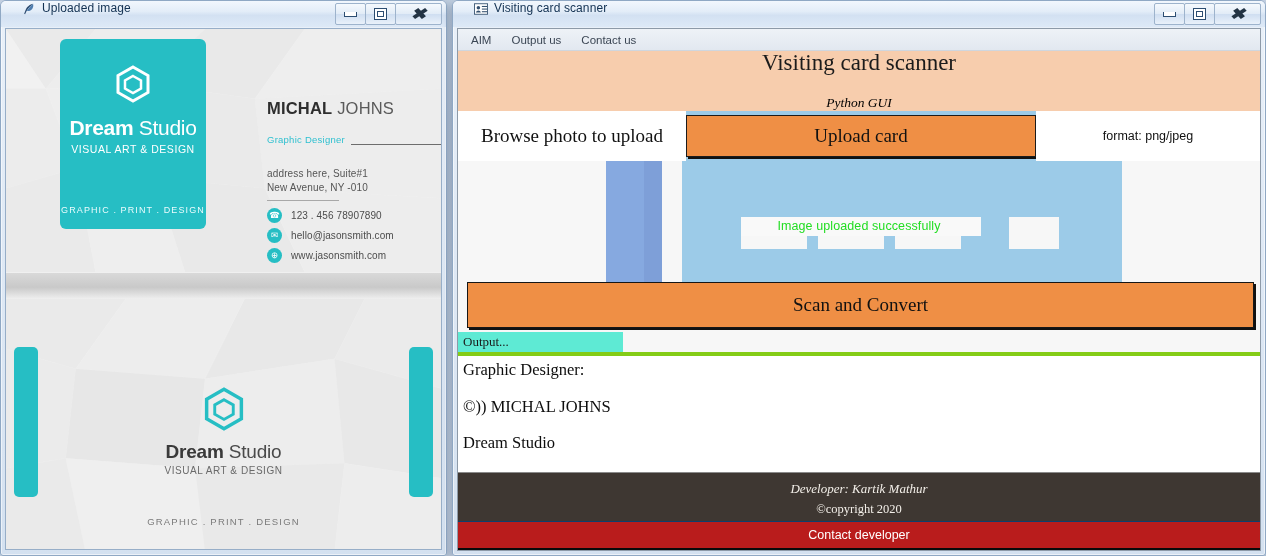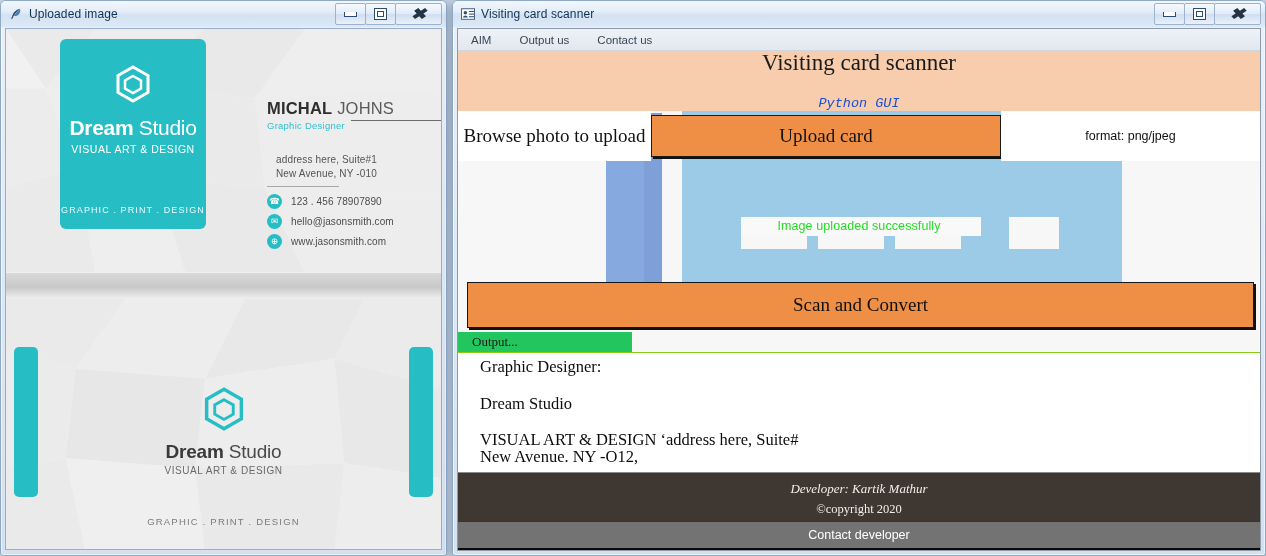--- a/index.html
+++ b/index.html
@@ -26,22 +26,22 @@
   
   .win{
     position:absolute;
     background:linear-gradient(180deg,#eaf1f9 0%,#dfe9f5 45%,#d4e1f0 100%);
     border:1px solid #8fa8c4;
     border-radius:6px 6px 3px 3px;
     box-shadow:0 0 0 1px rgba(255,255,255,.55) inset, 0 3px 10px rgba(30,50,80,.35);
     box-sizing:border-box;
   }
   .titlebar{
-    height:26px;display:flex;align-items:center;
-    padding-left:7px;position:relative;
+    height:26px;display:flex;
+    padding-left:20px;position:relative;
     background:linear-gradient(180deg,#f2f7fd 0%,#e3edf8 40%,#d3e1f2 55%,#dde9f7 100%);
     border-radius:5px 5px 0 0;
   }
   .title-ico{
     width:15px;height:15px;margin-right:6px;flex:none;
     display:flex;align-items:center;justify-content:center;
   }
   .title-text{
     font-size:12px;color:#123152;letter-spacing:.1px;white-space:nowrap;
   }
@@ -83,24 +83,24 @@
   .brand{margin-top:10px;font-size:21px;letter-spacing:-.3px;line-height:1;}
   .brand b{font-weight:bold;}
   .brand span{font-weight:300;}
   .brand-sub{margin-top:5px;font-size:10.5px;letter-spacing:.55px;}
   .brand-foot{position:absolute;bottom:14px;font-size:9px;letter-spacing:1.1px;color:#eafcfd;}
 
   .card-right{position:absolute;left:261px;top:70px;width:180px;}
   .cr-name{font-size:16.5px;color:#3b3b3b;letter-spacing:.2px;white-space:nowrap;}
   .cr-name b{font-weight:bold;color:#2e2e2e;}
   .cr-name span{font-weight:300;color:#5a5a5a;}
-  .cr-role-row{display:flex;align-items:flex-start;gap:6px;margin-top:2px;}
+  .cr-role-row{display:flex;align-items:flex-end;gap:6px;margin-top:16px;}
   .cr-role{font-size:9.5px;color:#2fc0d0;letter-spacing:.25px;white-space:nowrap;}
   .cr-rule{flex:1;height:1px;background:#6d6d6d;}
-  .cr-addr{margin-top:22px;font-size:10px;color:#555;line-height:1.35;letter-spacing:.15px;margin-left:9px;}
+  .cr-addr{margin-top:22px;font-size:10px;color:#555;line-height:1.35;letter-spacing:.15px;}
   .cr-underline{width:72px;height:1px;background:#a8a8a8;margin:6px 0 7px;}
   .cr-item{display:flex;align-items:center;gap:9px;margin-bottom:5px;}
   .cbadge{
     width:15px;height:15px;border-radius:50%;background:#26bec4;flex:none;
     display:flex;align-items:center;justify-content:center;color:#fff;font-size:8.5px;line-height:1;
   }
   .cr-item-txt{font-size:10px;color:#4c4c4c;letter-spacing:.1px;white-space:nowrap;}
 
   
   .tealbar{position:absolute;width:24px;height:150px;background:#26bec4;border-radius:5px;top:48px;}
@@ -114,21 +114,21 @@
   .back-foot{position:absolute;left:0;right:0;bottom:26px;text-align:center;font-size:9.5px;letter-spacing:1.2px;color:#7b7b7b;}
 
   
   #winRight{left:452px;top:0;width:814px;height:556px;}
   #winRight .client{
     position:absolute;left:4px;right:4px;top:27px;bottom:4px;
     background:#f6f6f6;border:1px solid #8d9aa8;overflow:hidden;
     display:flex;flex-direction:column;
   }
   .menubar{
-    height:21px;flex:none;display:flex;align-items:center;gap:12px;
+    height:21px;flex:none;display:flex;align-items:center;gap:4px;
     background:linear-gradient(180deg,#eef2f7,#e2e8f0);
     border-bottom:1px solid #cfd6de;
     padding-left:5px;
   }
   .menu-item{font-size:11.5px;color:#3b4654;padding:1px 8px;white-space:nowrap;}
 
   .app-body{position:relative;flex:1;overflow:hidden;background:#f7f7f7;}
 
   
   .bluecard{
@@ -147,28 +147,28 @@
     position:absolute;left:224px;top:237px;width:440px;height:24px;background:#a7a7a7;
   }
   .whitebox{position:absolute;background:#f7f7f7;}
 
   .hdr{
     position:absolute;left:0;right:0;top:0;height:60px;
     background:#f7cdad;display:flex;flex-direction:column;
     align-items:center;justify-content:center;
   }
   .hdr-title{font-family:"Liberation Serif",serif;font-size:23px;color:#1b1b1b;line-height:1.05;}
-  .hdr-sub{font-family:Liberation Mono, monospace;font-style:italic;font-size:13.5px;color:#1d4ed8;margin-top:20px;}
+  .hdr-sub{font-family:Liberation Serif, serif;font-style:italic;font-size:13.5px;color:#000000;margin-top:20px;}
 
   .row-upload{
     position:absolute;left:0;right:0;top:60px;height:50px;
     display:flex;align-items:center;
   }
   .lbl-browse{
-    width:193px;text-align:center;font-family:"Liberation Serif",serif;
+    width:228px;text-align:center;font-family:"Liberation Serif",serif;
     font-size:19px;color:#111;background:#fff;height:100%;
     display:flex;align-items:center;justify-content:center;
   }
   .btn-upload{
     width:348px;height:40px;background:#ef8f45;border:1px solid #1b1b1b;
     box-shadow:2px 2px 0 #111;
     font-family:"Liberation Serif",serif;font-size:19px;color:#111;
     display:flex;align-items:center;justify-content:center;
   }
   .lbl-format{
@@ -185,44 +185,44 @@
   }
 
   .btn-scan{
     position:absolute;left:9px;top:231px;width:785px;height:44px;
     background:#ef8f45;border:1px solid #161616;box-shadow:2px 2px 0 #111;
     font-family:"Liberation Serif",serif;font-size:19px;color:#111;
     display:flex;align-items:center;justify-content:center;
   }
 
   .out-label{
-    position:absolute;left:0;top:281px;width:160px;height:20px;background:#22c55e;
-    display:flex;align-items:center;padding-left:14px;
+    position:absolute;left:0;top:281px;width:160px;height:20px;background:#5eead4;
+    display:flex;align-items:center;padding-left:5px;
     font-family:"Liberation Serif",serif;font-size:13px;color:#1b1b1b;
   }
 
   .out-box{
     position:absolute;left:0;right:0;top:301px;bottom:77px;
-    background:#fff;border-top:1px solid #84cc16;border-bottom:1px solid #8a8a8a;
+    background:#fff;border-top:4px solid #84cc16;border-bottom:1px solid #8a8a8a;
     font-family:"Liberation Serif",serif;font-size:16.5px;color:#0d0d0d;
-    padding:6px 0 0 22px;box-sizing:border-box;line-height:1.0;
+    padding:6px 0 0 5px;box-sizing:border-box;line-height:1.0;
   }
   .out-line{margin:0 0 20px 0;white-space:pre;}
   .out-line.tight{margin-bottom:0;}
 
   .footer{
     position:absolute;left:0;right:0;bottom:26px;height:51px;
     background:#3e3732;color:#f3efe9;
     display:flex;flex-direction:column;align-items:center;justify-content:center;gap:5px;
   }
   .f-dev{font-family:"Liberation Serif",serif;font-style:italic;font-size:13px;}
   .f-cop{font-family:"Liberation Serif",serif;font-size:12.5px;}
   .btn-contact{
     position:absolute;left:0;right:0;bottom:0;height:26px;
-    background:#737373;border-top:1px solid #0d3f6d;border-bottom:2px solid #0a0a0a;
+    background:#b91c1c;border-top:1px solid #0d3f6d;border-bottom:2px solid #0a0a0a;
     color:#fff;font-size:12.5px;display:flex;align-items:center;justify-content:center;
   }
 </style>
 </head>
 <body>
 
 <div id="desktop"></div>
 
 <div class="win" id="winLeft">
   <div class="titlebar">
@@ -407,20 +407,21 @@
       </div>
 
       <div class="status-msg">Image uploaded successfully</div>
 
       <div class="btn-scan">Scan and Convert</div>
 
       <div class="out-label">Output...</div>
 
       <div class="out-box">
         <div class="out-line">Graphic Designer:</div>
+        <div class="out-line">©)) MICHAL JOHNS</div>
         <div class="out-line">Dream Studio</div>
         <div class="out-line tight">VISUAL ART &amp; DESIGN ‘address here, Suite#</div>
         <div class="out-line">New Avenue. NY -O12,</div>
       </div>
 
       <div class="footer">
         <div class="f-dev">Developer: Kartik Mathur</div>
         <div class="f-cop">©copyright 2020</div>
       </div>
 

